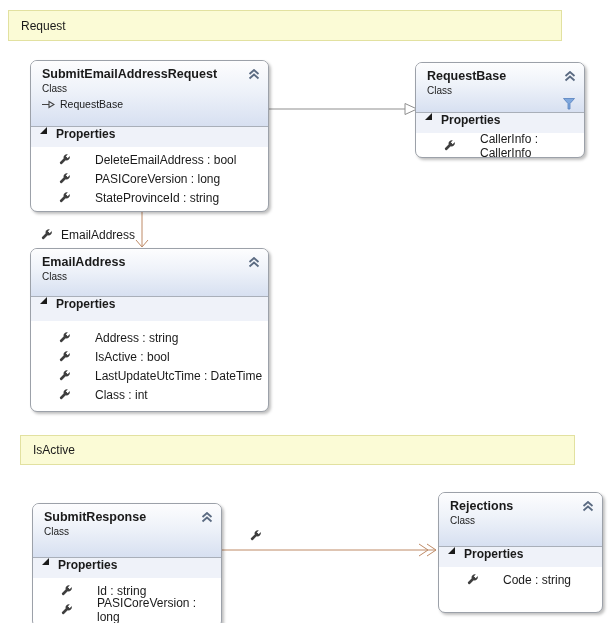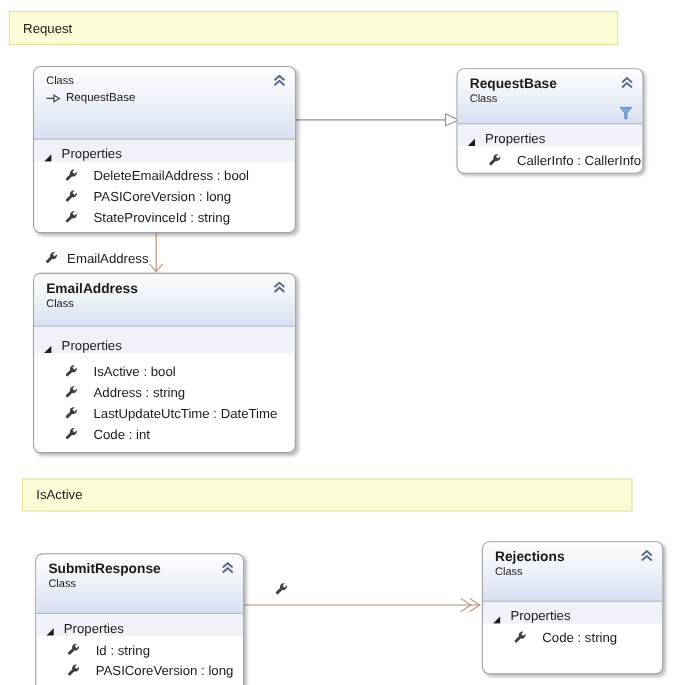--- a/index.html
+++ b/index.html
@@ -9,26 +9,26 @@
           font-size:12px;display:flex;align-items:center;padding-left:12px;box-sizing:border-box;text-align:right;}
   .cls{position:absolute;background:#ffffff;border:1px solid #9ca1a9;border-radius:7px;
        box-shadow:2px 2px 3px rgba(0,0,0,0.25);box-sizing:border-box;overflow:hidden;}
   .cls-header{position:relative;background:linear-gradient(to bottom,#fdfdfe 0%,#eef2f9 45%,#d7e0f1 100%);
               border-bottom:1px solid #a9afb9;padding:6px 10px 0 11px;box-sizing:border-box;}
   .cls-name{font-size:12.5px;font-weight:bold;line-height:15px;}
   .cls-kind{font-size:10px;line-height:13px;}
   .cls-inherits{display:flex;align-items:center;gap:5px;font-size:10.5px;margin-top:3px;}
   .chevron{position:absolute;top:5px;right:8px;width:12px;height:11px;cursor:pointer;}
   .filter{position:absolute;right:9px;bottom:4px;width:12px;height:12px;cursor:pointer;}
-  .cls-section{height:20px;background:#eff2f9;display:flex;align-items:flex-end;
-               padding-left:9px;gap:9px;font-size:12px;}
+  .cls-section{height:20px;background:#eff2f9;display:flex;align-items:flex-start;
+               padding-left:9px;gap:9px;font-size:12px;font-weight:bold;}
   .expander{width:7px;height:7px;background:#1a1a1a;
             clip-path:polygon(100% 0,100% 100%,0 100%);}
   .cls-rows{padding-top:3px;}
-  .cls-row{height:19px;display:flex;align-items:center;gap:14px;padding-left:26px;font-size:12px;}
+  .cls-row{height:19px;display:flex;align-items:center;gap:24px;padding-left:26px;font-size:12px;}
   .wrench{flex:0 0 auto;}
   .assoc-label{position:absolute;display:flex;align-items:center;gap:8px;font-size:12px;}
   #connectors{position:absolute;left:0;top:0;z-index:0;}
   .cls,.banner,.assoc-label{z-index:2;}
 </style>
 </head>
 <body>
 
 <div id="canvas">
 
@@ -50,20 +50,21 @@
 
   <div class="banner" style="left:8px;top:10px;width:554px;height:31px;">
     <span>Request</span>
   </div>
   <div class="banner" style="left:20px;top:435px;width:555px;height:30px;">
     <span>IsActive</span>
   </div>
 
   <div class="cls" style="left:30px;top:60px;width:239px;height:152px;">
     <div class="cls-header" style="height:66px;">
+      <div class="cls-name">SubmitEmailAddressRequest</div>
       <div class="cls-kind">Class</div>
       <div class="cls-inherits">
         <svg class="wrench" width="13" height="9" viewBox="0 0 13 9">
           <line x1="0" y1="4.5" x2="7" y2="4.5" stroke="#444" stroke-width="1.2"></line>
           <polygon points="7,1.5 12,4.5 7,7.5" fill="none" stroke="#444" stroke-width="1.1"></polygon>
         </svg>
         <span>RequestBase</span>
       </div>
       <div class="chevron">
         <svg width="12" height="11" viewBox="0 0 12 11">
@@ -172,51 +173,51 @@
     </div>
     <div class="cls-rows" style="padding-top:7px;">
       <div class="cls-row">
         <svg class="wrench" width="14" height="14" viewBox="0 0 14 14">
           <g transform="rotate(45 7 7)">
               <circle cx="7" cy="3.2" r="3" fill="#3e3e3e"></circle>
           <rect x="5.7" y="-0.5" width="2.6" height="3.7" fill="#fff"></rect>
           <rect x="5.7" y="3.2" width="2.6" height="9" rx="1" fill="#3e3e3e"></rect>
             </g>
         </svg>
+        <span>Address : string</span>
+      </div>
+      <div class="cls-row">
+        <svg class="wrench" width="14" height="14" viewBox="0 0 14 14">
+          <g transform="rotate(45 7 7)">
+              <circle cx="7" cy="3.2" r="3" fill="#3e3e3e"></circle>
+          <rect x="5.7" y="-0.5" width="2.6" height="3.7" fill="#fff"></rect>
+          <rect x="5.7" y="3.2" width="2.6" height="9" rx="1" fill="#3e3e3e"></rect>
+            </g>
+        </svg>
         <span>IsActive : bool</span>
       </div>
       <div class="cls-row">
         <svg class="wrench" width="14" height="14" viewBox="0 0 14 14">
           <g transform="rotate(45 7 7)">
               <circle cx="7" cy="3.2" r="3" fill="#3e3e3e"></circle>
           <rect x="5.7" y="-0.5" width="2.6" height="3.7" fill="#fff"></rect>
           <rect x="5.7" y="3.2" width="2.6" height="9" rx="1" fill="#3e3e3e"></rect>
             </g>
         </svg>
-        <span>Address : string</span>
-      </div>
-      <div class="cls-row">
-        <svg class="wrench" width="14" height="14" viewBox="0 0 14 14">
-          <g transform="rotate(45 7 7)">
-              <circle cx="7" cy="3.2" r="3" fill="#3e3e3e"></circle>
-          <rect x="5.7" y="-0.5" width="2.6" height="3.7" fill="#fff"></rect>
-          <rect x="5.7" y="3.2" width="2.6" height="9" rx="1" fill="#3e3e3e"></rect>
-            </g>
-        </svg>
         <span>LastUpdateUtcTime : DateTime</span>
       </div>
       <div class="cls-row">
         <svg class="wrench" width="14" height="14" viewBox="0 0 14 14">
           <g transform="rotate(45 7 7)">
               <circle cx="7" cy="3.2" r="3" fill="#3e3e3e"></circle>
           <rect x="5.7" y="-0.5" width="2.6" height="3.7" fill="#fff"></rect>
           <rect x="5.7" y="3.2" width="2.6" height="9" rx="1" fill="#3e3e3e"></rect>
             </g>
         </svg>
-        <span>Code : int</span>
+        <span>Class : int</span>
       </div>
     </div>
   </div>
 
   <div class="cls" style="left:32px;top:490px;width:190px;height:125px;margin-top:13px;">
     <div class="cls-header" style="height:54px;">
       <div class="cls-name">SubmitResponse</div>
       <div class="cls-kind">Class</div>
       <div class="chevron">
         <svg width="12" height="11" viewBox="0 0 12 11">

